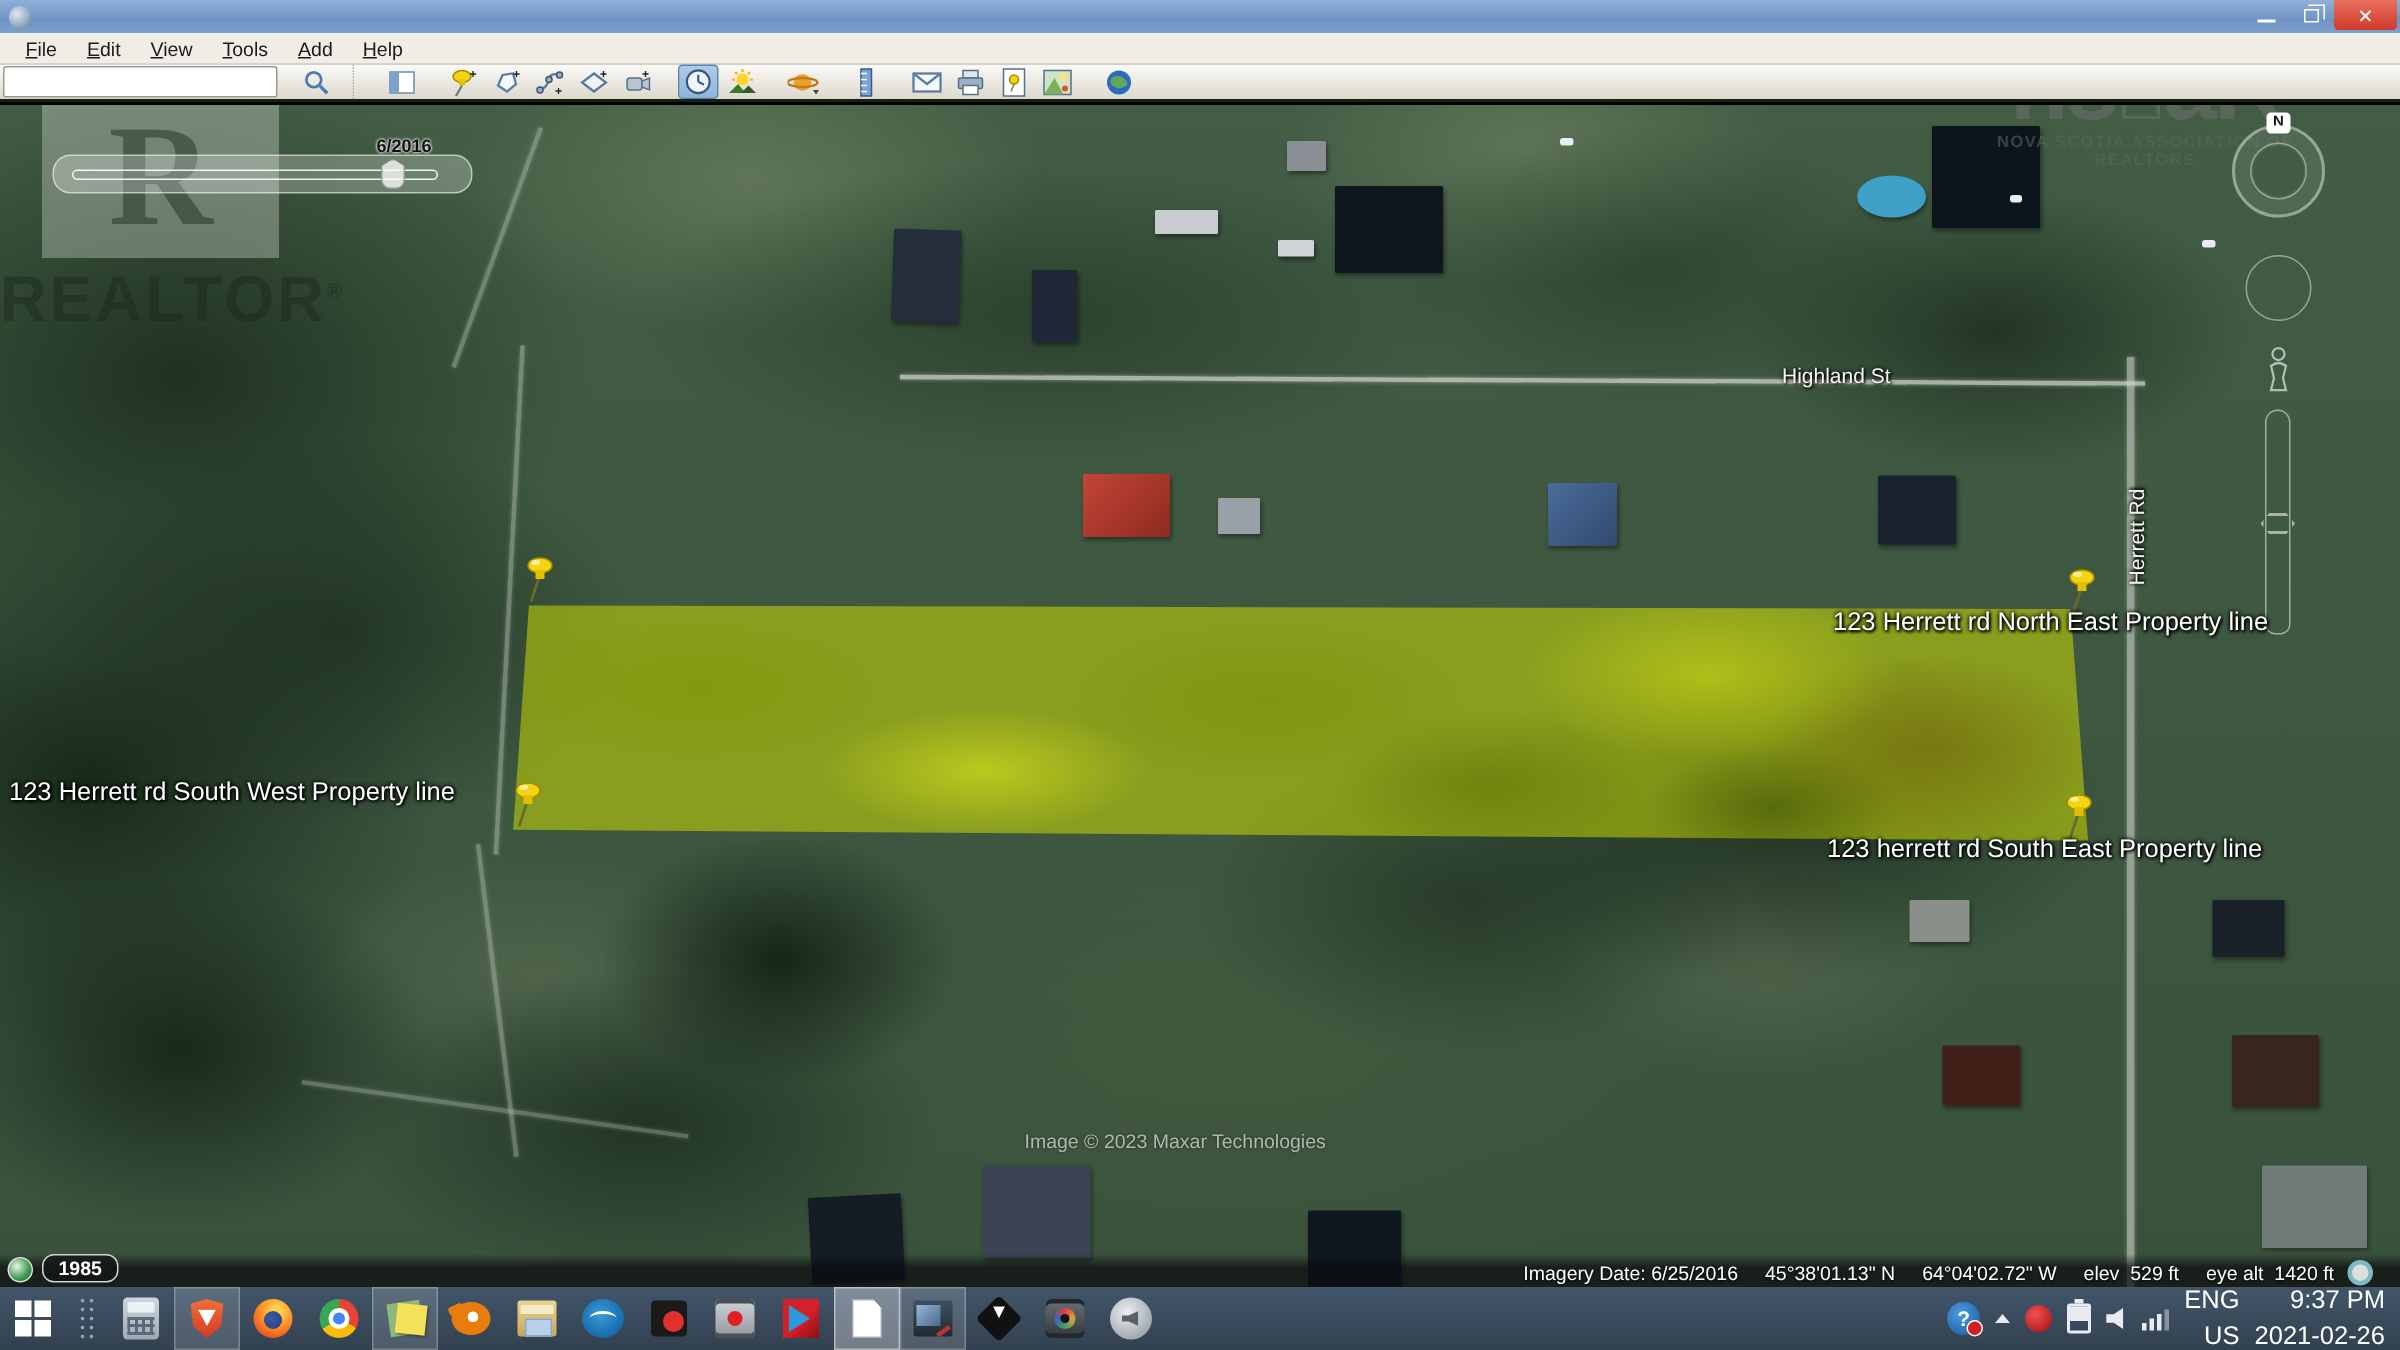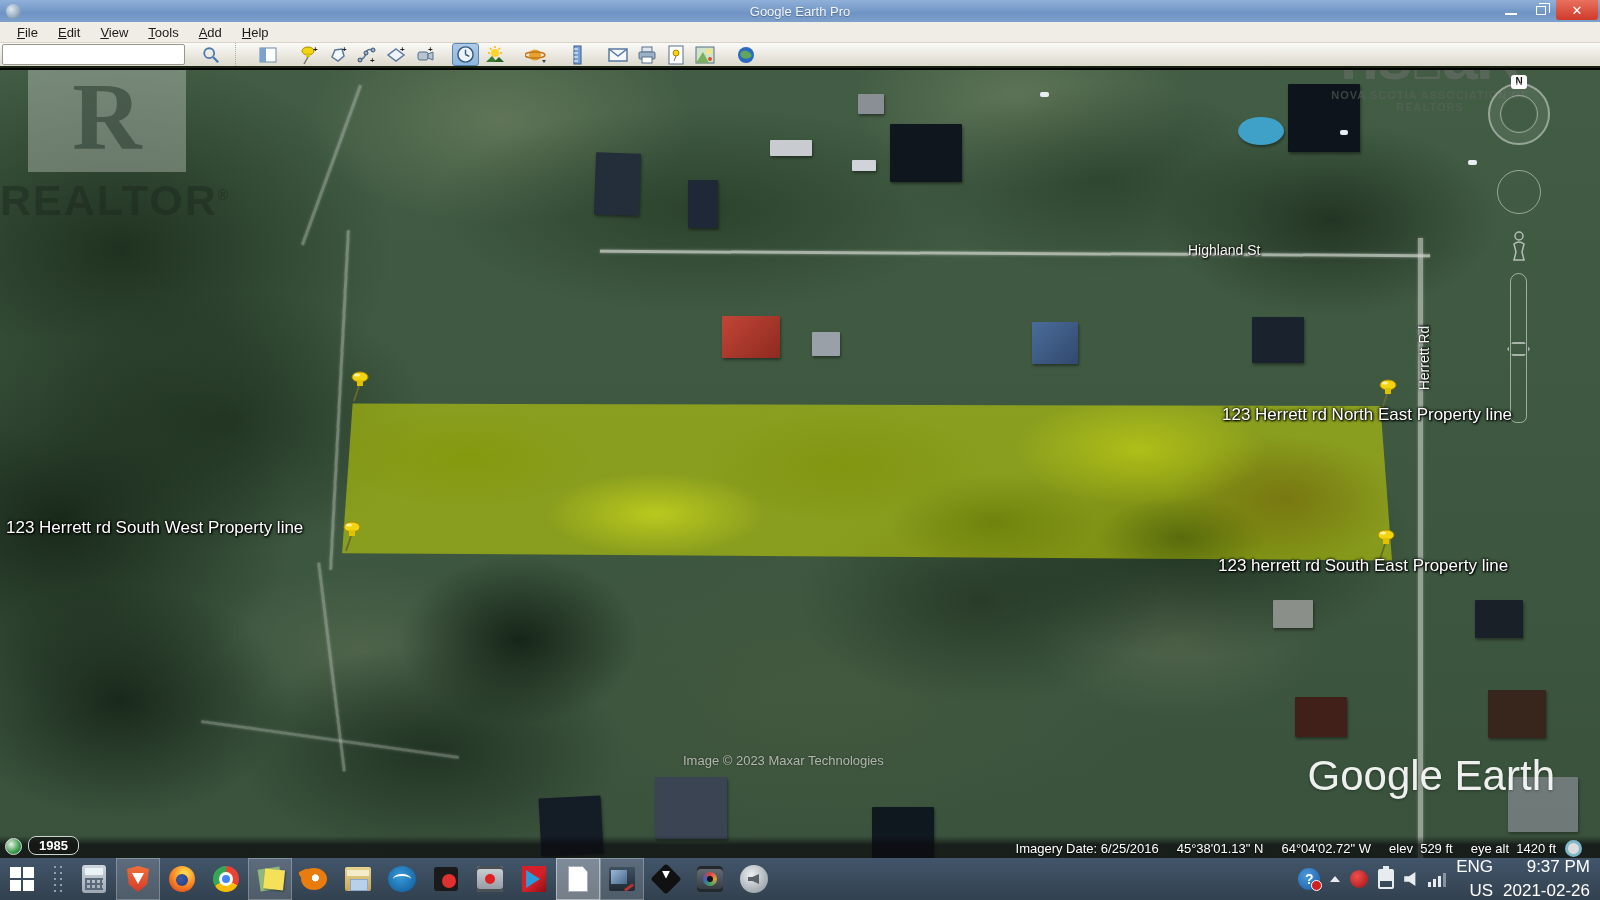--- a/index.html
+++ b/index.html
@@ -197,21 +197,20 @@
   .tray-net i:nth-child(3){height:11px;} .tray-net i:nth-child(4){height:14px; background:rgba(232,236,240,.45);}
   .tray-text { color:#fff; font-size:17px; text-align:right; line-height:1.4; }
 
   svg { display:block; }
 </style>
 </head>
 <body>
 
 <div class="titlebar">
   <div class="app-icon"></div>
-  <div class="win-title">Google Earth Pro</div>
   <div class="winbtns">
     <div class="winbtn">
         <div class="dash"></div>
       </div>
     <div class="winbtn">
         <div class="sq"></div>
       </div>
     <div class="winbtn close">
         <span>✕</span>
       </div>
@@ -400,20 +399,25 @@
         <span>R</span>
       </div>
     <div class="wm-r-text"><span>REALTOR</span><sup>®</sup></div>
   </div>
 
   <div class="wm-nsar">
     <div class="big"><span>ns</span><span class="house">⌂</span><span>aR</span></div>
     <div class="sub">NOVA SCOTIA ASSOCIATION OF REALTORS</div>
   </div>
 
+  <div class="timeslider">
+    <div class="ts-track"></div>
+    <div class="ts-handle"></div>
+    <div class="ts-label">6/2016</div>
+  </div>
 
   <div class="nav" style="height:360px;">
     <div class="nbadge">N</div>
     <div class="compass">
         <div class="compass-inner"></div>
       </div>
     <div class="lookring"></div>
     <svg class="pegman" viewBox="0 0 22 34">
       <circle cx="11" cy="6" r="4" fill="none" stroke="#fff" stroke-width="1.5"></circle>
       <path d="M6 14 Q11 10 16 14 L14 22 L16 30 L6 30 L8 22 Z" fill="none" stroke="#fff" stroke-width="1.5"></path>
@@ -449,21 +453,20 @@
     <ellipse cx="12" cy="7" rx="8" ry="5" fill="#f2d410" stroke="#a88a00"></ellipse>
     <rect x="9" y="10" width="6" height="6" fill="#e0c000"></rect>
     <ellipse cx="9" cy="5" rx="3" ry="1.6" fill="#fbf0a0"></ellipse>
   </svg>
 
   <div class="map-label" style="left:1222px; top:335px;">123 Herrett rd North East Property line</div>
   <div class="map-label" style="left:6px; top:448px;">123 Herrett rd South West Property line</div>
   <div class="map-label" style="left:1218px; top:486px;">123 herrett rd South East Property line</div>
 
   <div class="maxar">Image © 2023 Maxar Technologies</div>
-  <div class="ge-logo">Google Earth</div>
 
   <div class="status">
     <div class="hist-clock"></div>
     <div class="hist-badge">1985</div>
     <div class="status-right">
       <span><span>Imagery Date:</span> <span>6/25/2016</span></span>
       <span>45°38'01.13" N</span>
       <span>64°04'02.72" W</span>
       <span><span>elev</span>&nbsp;&nbsp;<span>529 ft</span></span>
       <span><span>eye alt</span>&nbsp;&nbsp;<span>1420 ft</span></span>

